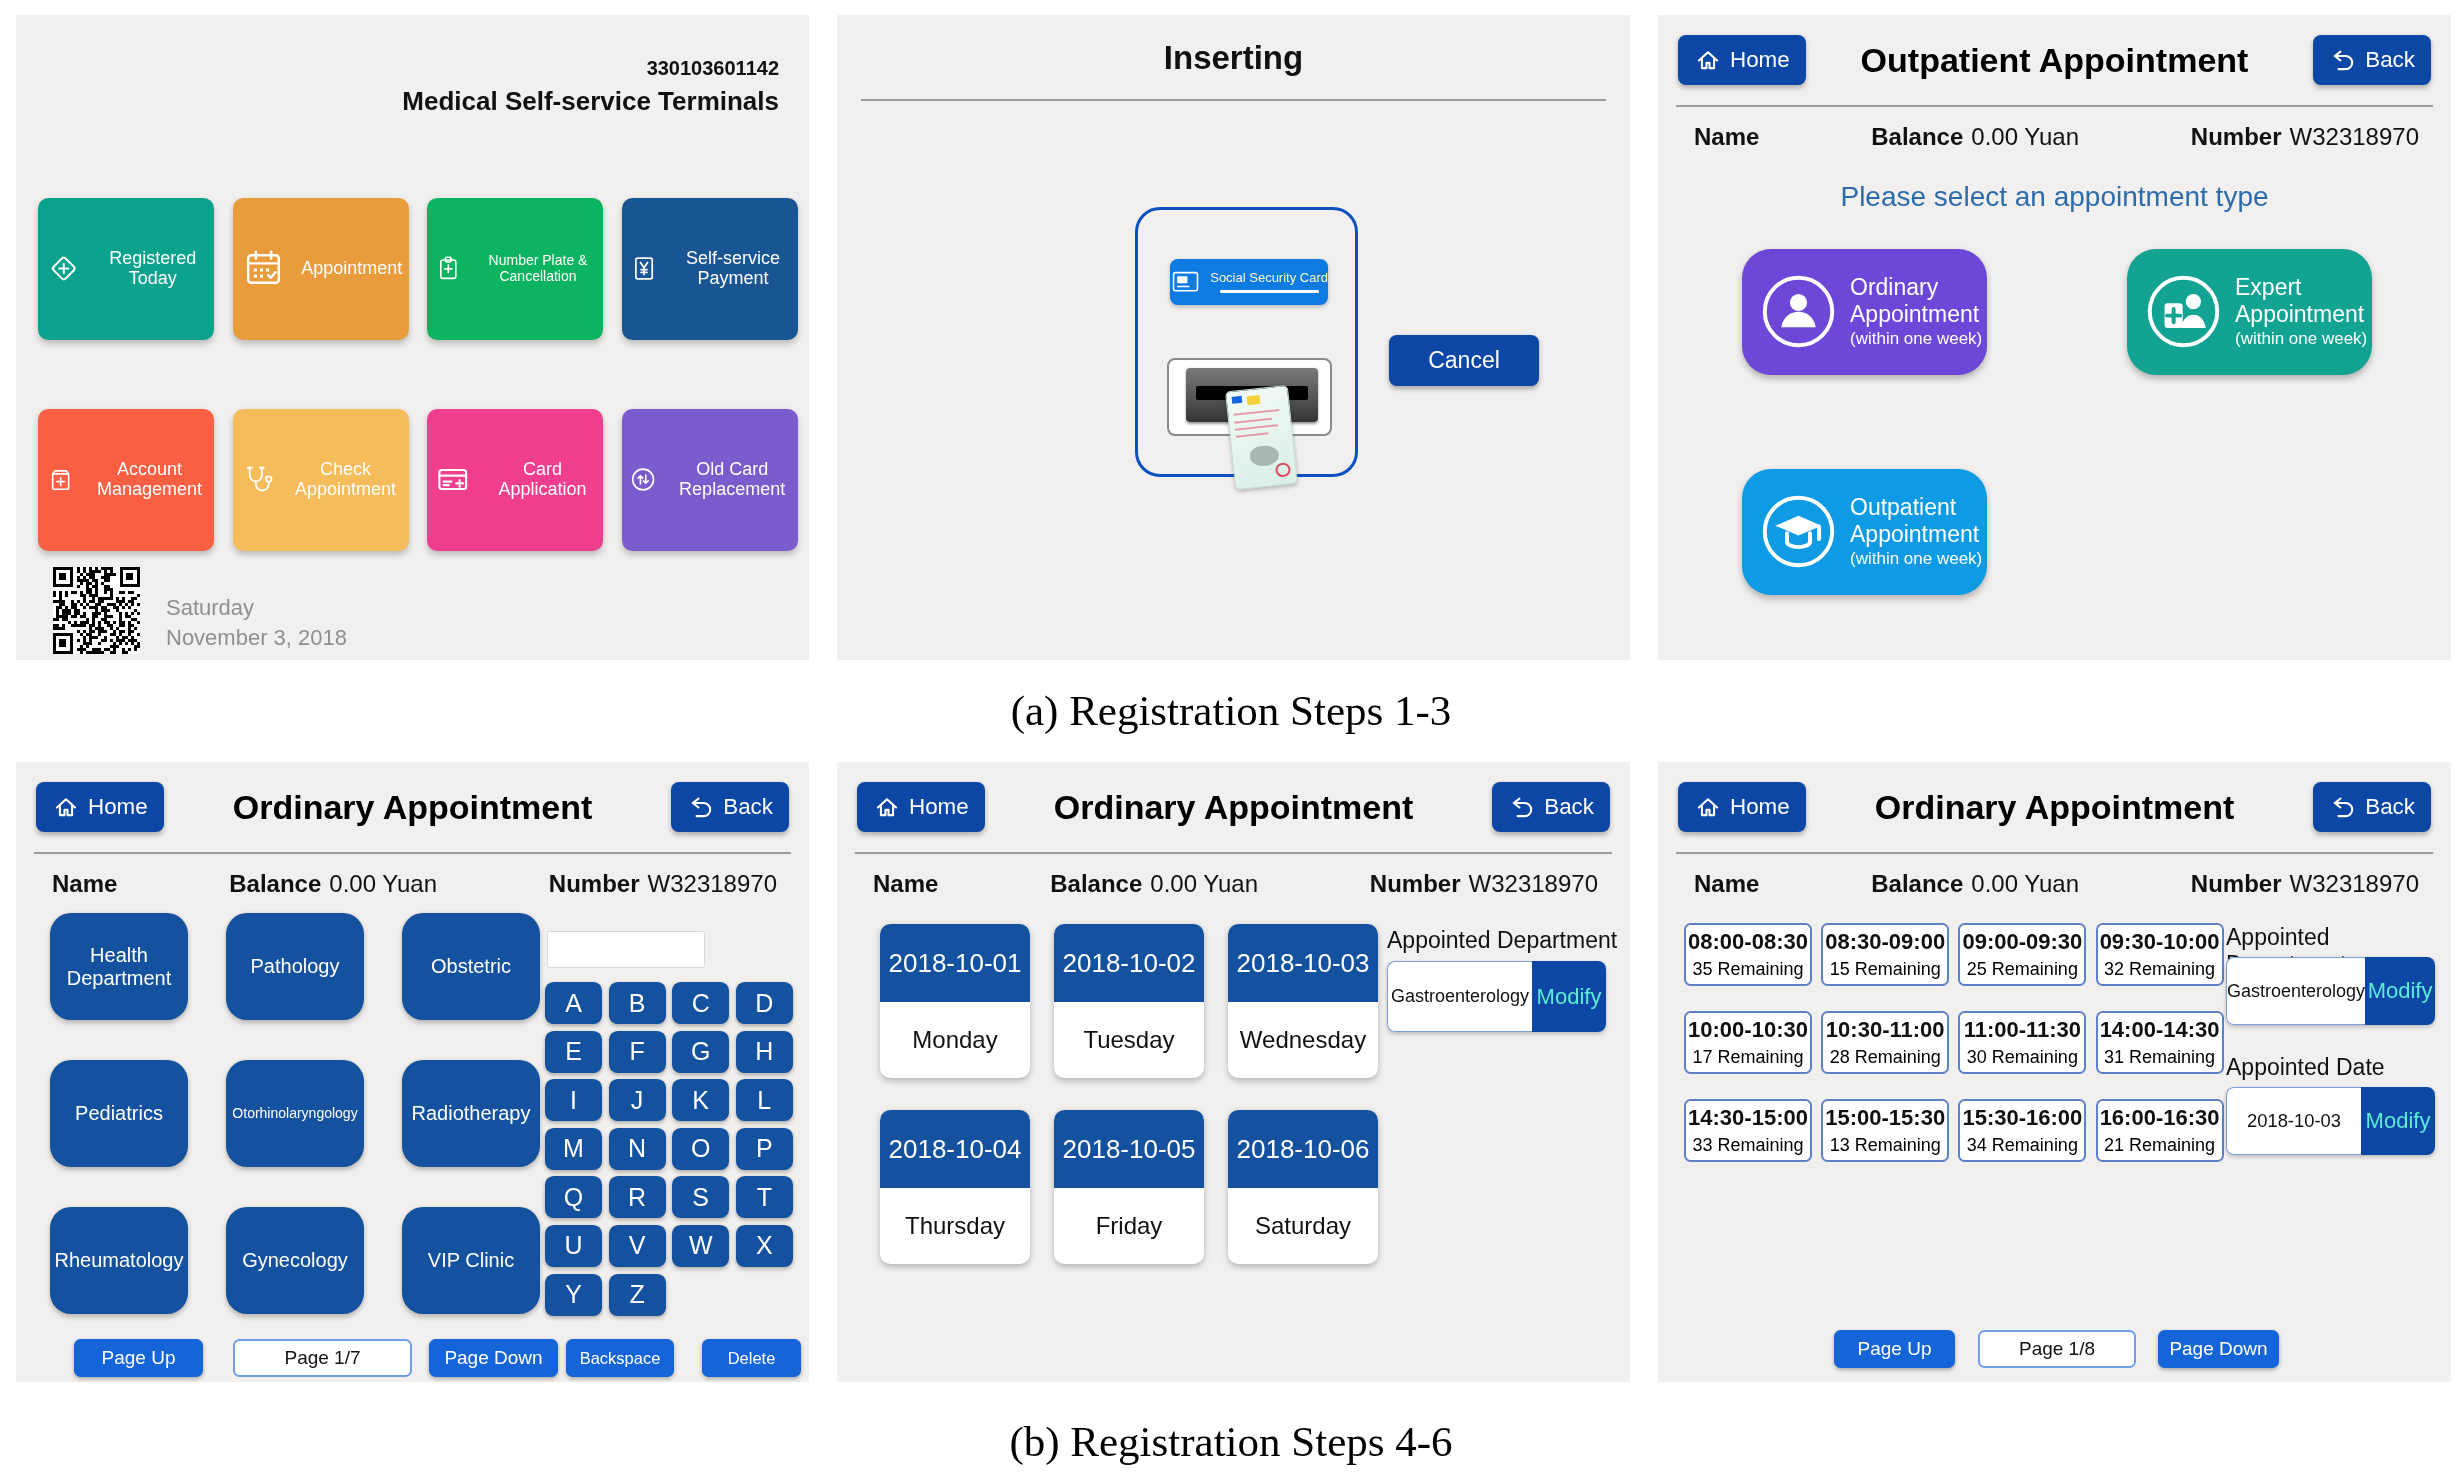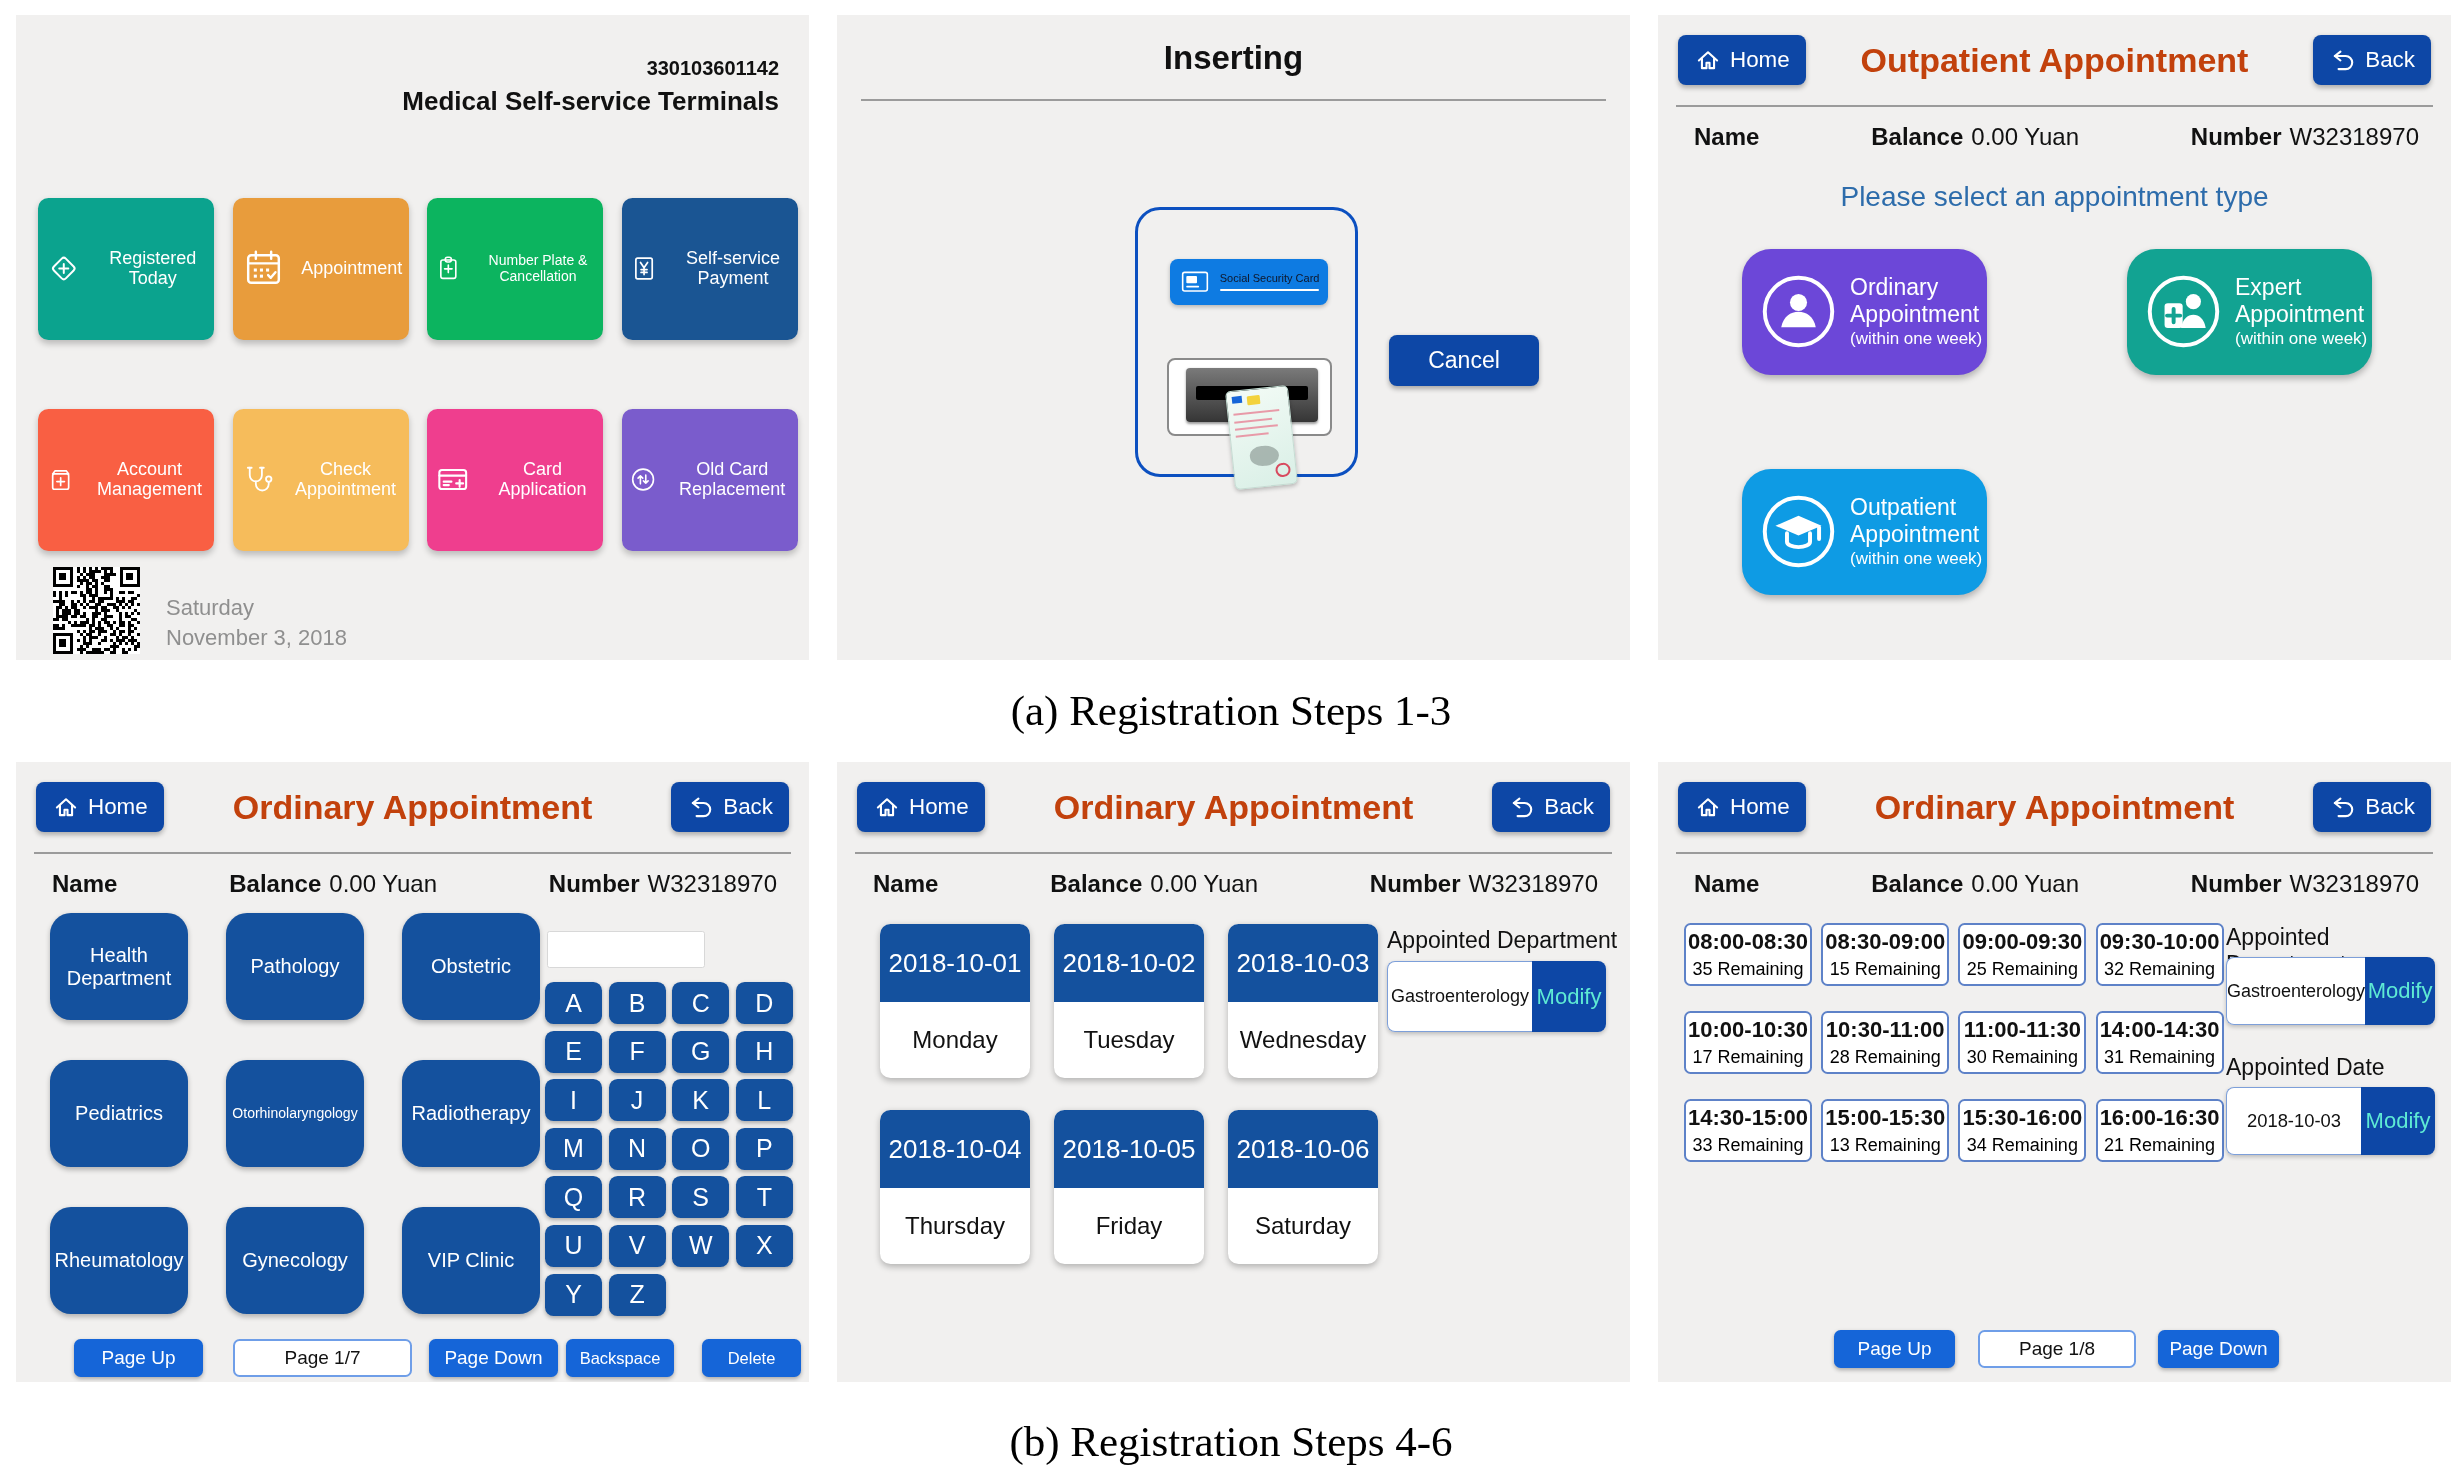--- a/index.html
+++ b/index.html
@@ -25,21 +25,21 @@
   .nav-btn {
     position:absolute; top:20px; height:50px; background:#0d47a6; color:#fff;
     border-radius:8px; display:flex; align-items:center; gap:8px; padding:0 16px;
     font-size:22.4px; box-shadow:0 2.6px 5.3px rgba(0,0,0,.28); cursor:pointer;
   }
   .nav-btn.home { left:20px; }
   .nav-btn.back { right:20px; }
   .nav-btn svg { width:28px; height:28px; }
   .ptitle {
     position:absolute; top:20px; left:0; width:100%; height:50px; line-height:50px;
-    text-align:center; font-size:34px; font-weight:bold; color:#c2410c;
+    text-align:center; font-size:34px; font-weight:bold; color:#000000;
   }
   .divider { position:absolute; top:90px; left:18.4px; right:18.4px; border-top:2px solid #9b9b9b; }
   .info-row {
     position:absolute; top:108px; left:0; width:100%; padding:0 32px 0 36px;
     display:flex; justify-content:space-between; font-size:24px;
   }
   .info-row .lbl { font-weight:bold; }
   .info-row .val { margin-left:8px; }
 
   
@@ -76,21 +76,21 @@
     position:absolute; left:298px; top:192px; width:223px; height:270px;
     border:3.3px solid #0c50c0; border-radius:25px; background:#f1f0ef;
   }
   .ss-card-btn {
     position:absolute; left:32px; top:49px; width:158px; height:46px; background:#0e7be2;
     border-radius:8px; display:flex; align-items:center; justify-content:center; gap:9.2px;
     box-shadow:0 2px 4px rgba(0,0,0,.25); cursor:pointer;
   }
   .ss-card-btn svg { width:32px; height:32px; }
   .ss-col { display:flex; flex-direction:column; align-items:center; gap:4.6px; }
-  .ss-label { color:#0f172a; font-size:11px; white-space:nowrap; }
+  .ss-label { color:#fef9c3; font-size:13px; white-space:nowrap; }
   .ss-underline { width:99px; height:2.6px; background:#fff; border-radius:1.3px; }
   .reader-photo {
     position:absolute; left:29px; top:148px; width:165px; height:78px; background:#fff;
     border:2px solid #8a8a8a; border-radius:8px;
   }
   .reader-body {
     position:absolute; left:16.5px; top:8px; width:132px; height:54px; border-radius:4px;
     background:linear-gradient(#7a7a7a,#353535); box-shadow:0 1.3px 2.6px rgba(0,0,0,.4);
   }
   .reader-slot { position:absolute; left:10px; top:18px; width:112px; height:14.5px; background:#000; border-radius:2px; }

